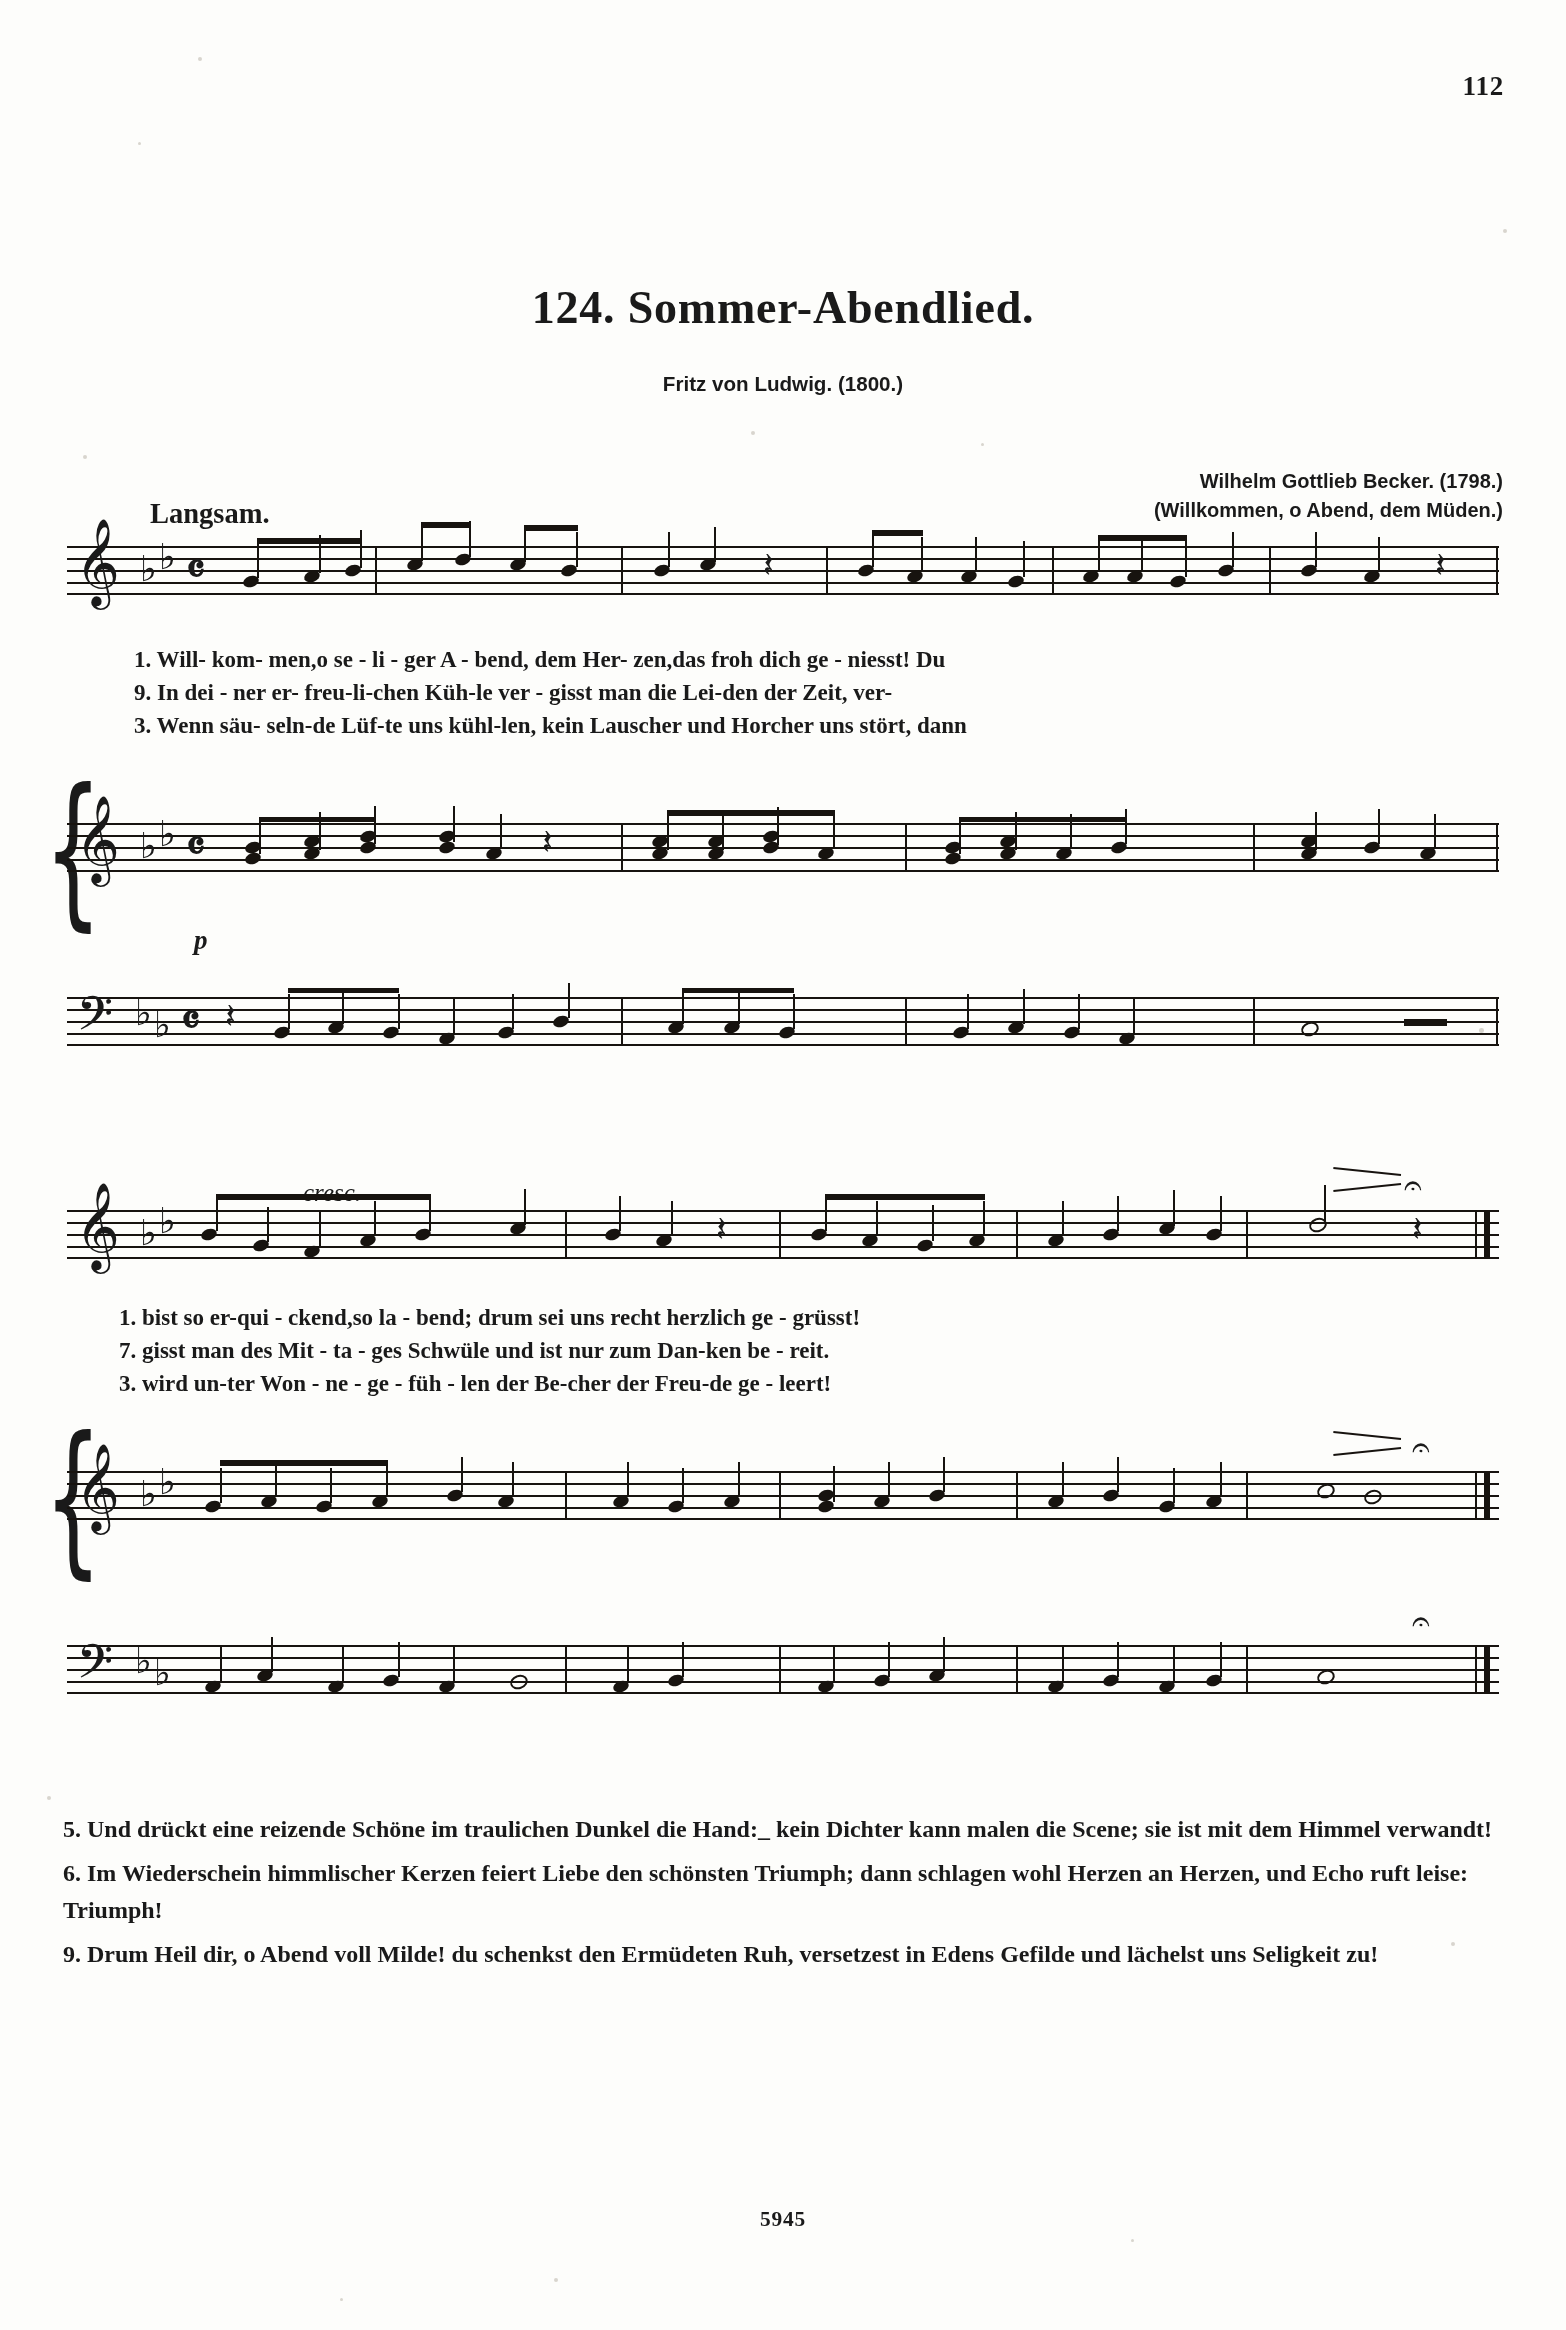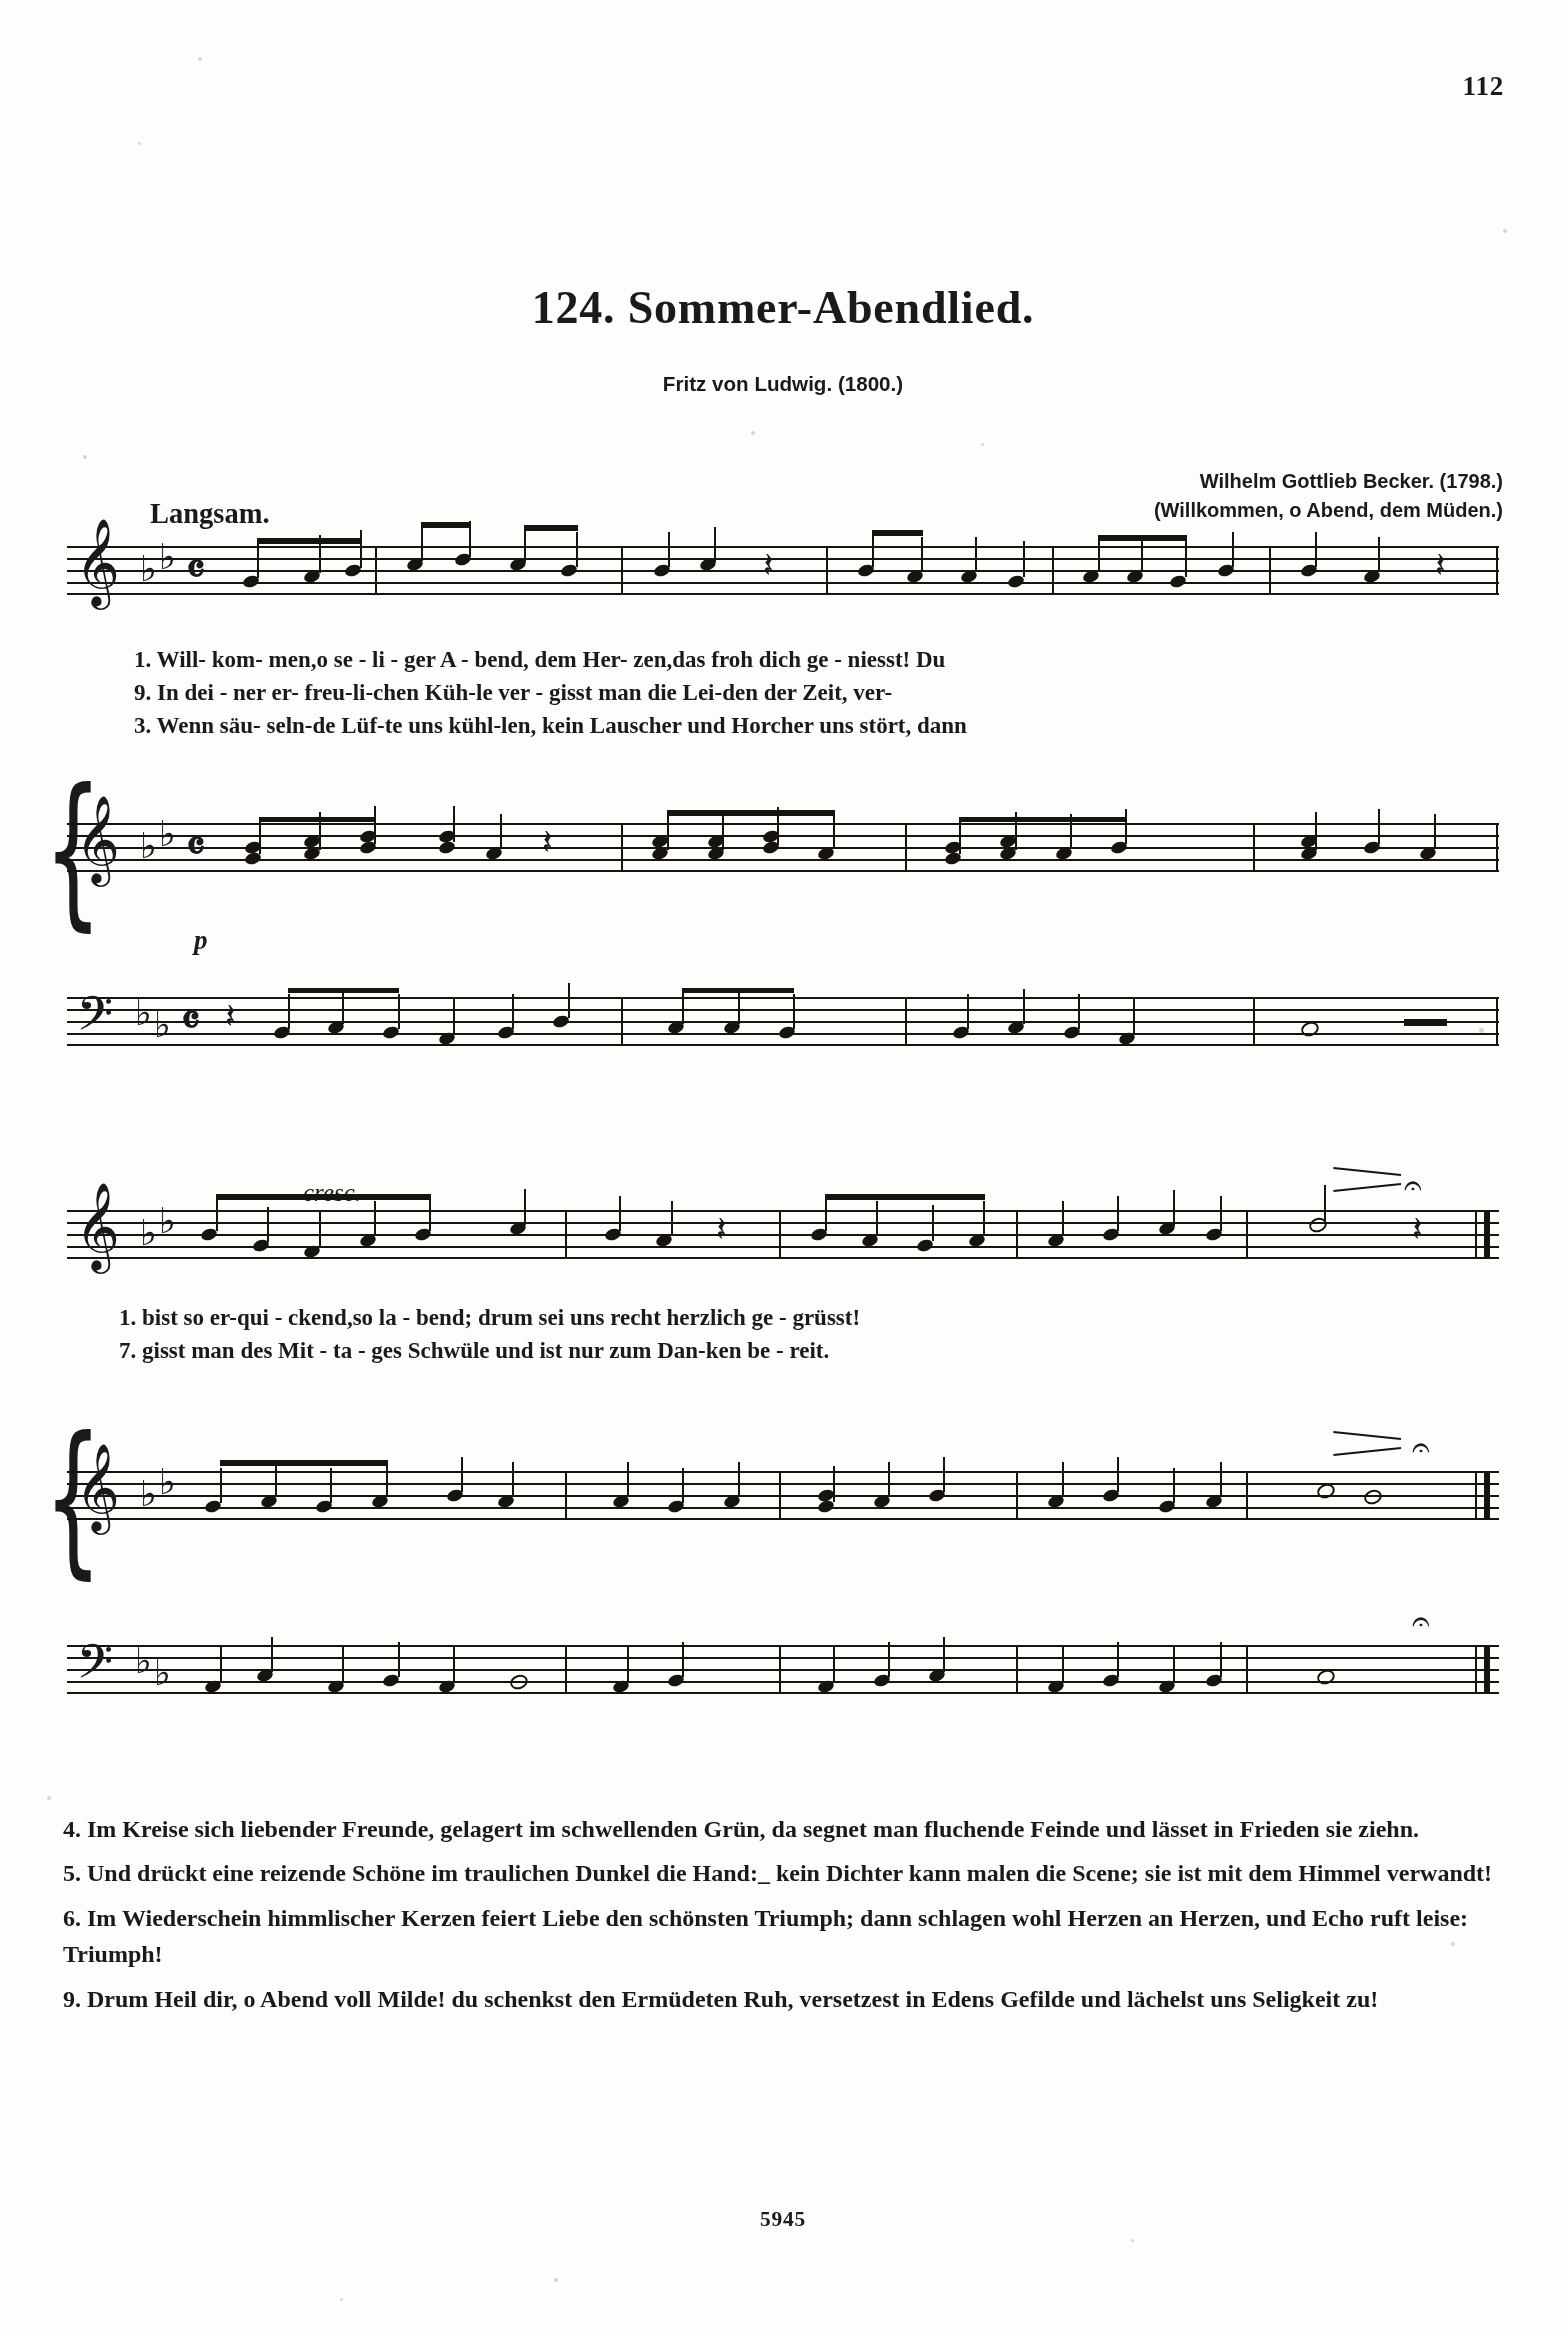--- a/index.html
+++ b/index.html
@@ -525,20 +525,21 @@
       <div class="hairpin" style="left:1266px; top:-38px; width:68px;">
         <i style="top:1.6px; transform: rotate(6deg);"></i>
         <i style="top:11px; transform: rotate(-6deg);"></i>
       </div>
     </div>
   </div>
 
   <div class="lyric-block" style="top:1305px; left:119px;">
     <div class="lyric-row">1. bist  so er-qui - ckend,so   la - bend;   drum  sei uns recht herzlich ge  -  grüsst!</div>
     <div class="lyric-row">7. gisst man des Mit - ta - ges   Schwüle   und   ist nur zum Dan-ken be  -  reit.</div>
+    <div class="lyric-row">3. wird  un-ter Won - ne - ge - füh - len   der   Be-cher der Freu-de ge  -  leert!</div>
   </div>
 
   <div class="abs" style="top:1455px; left:44px;">
     <div class="brace" style="top:-40px; left:0;">{</div>
   </div>
 
   <div class="abs staff-sys" style="top:1471px;">
     <div class="staff">
       <div class="line"></div>
         <div class="line"></div>
@@ -655,21 +656,20 @@
         <div class="stem" style="left:1106px; top:1.6px; height:35px;"></div>
       <div class="notehead" style="left:1139px; top:30px;"></div>
         <div class="stem" style="left:1153px; top:-3.2px; height:35px;"></div>
 
       <div class="notehead open" style="left:1250px; top:24.5px;"></div>
       <div class="fermata" style="left:1345px; top:-40px;">𝄐</div>
     </div>
   </div>
 
   <div class="verses" style="top:1811px;">
-    <p>4. Im Kreise sich liebender Freunde, gelagert im schwellenden Grün, da segnet man fluchende Feinde und lässet in Frieden sie ziehn.</p>
     <p>5. Und drückt eine reizende Schöne im traulichen Dunkel die Hand:_ kein Dichter kann malen die Scene; sie ist mit dem Himmel verwandt!</p>
     <p>6. Im Wiederschein himmlischer Kerzen feiert Liebe den schönsten Triumph; dann schlagen wohl Herzen an Herzen, und Echo ruft leise: Triumph!</p>
     <p>9. Drum Heil dir, o Abend voll Milde! du schenkst den Ermüdeten Ruh, versetzest in Edens Gefilde und lächelst uns Seligkeit zu!</p>
   </div>
 
   <div class="plate" style="top:2175px;margin-top:32px;">5945</div>
 
   <div class="speck abs" style="left:198px; top:57px; width:4px; height:4px;"></div>
   <div class="speck abs" style="left:138px; top:142px; width:3.2px; height:3.2px;"></div>
   <div class="speck abs" style="left:751px; top:431px; width:4px; height:4px;"></div>

